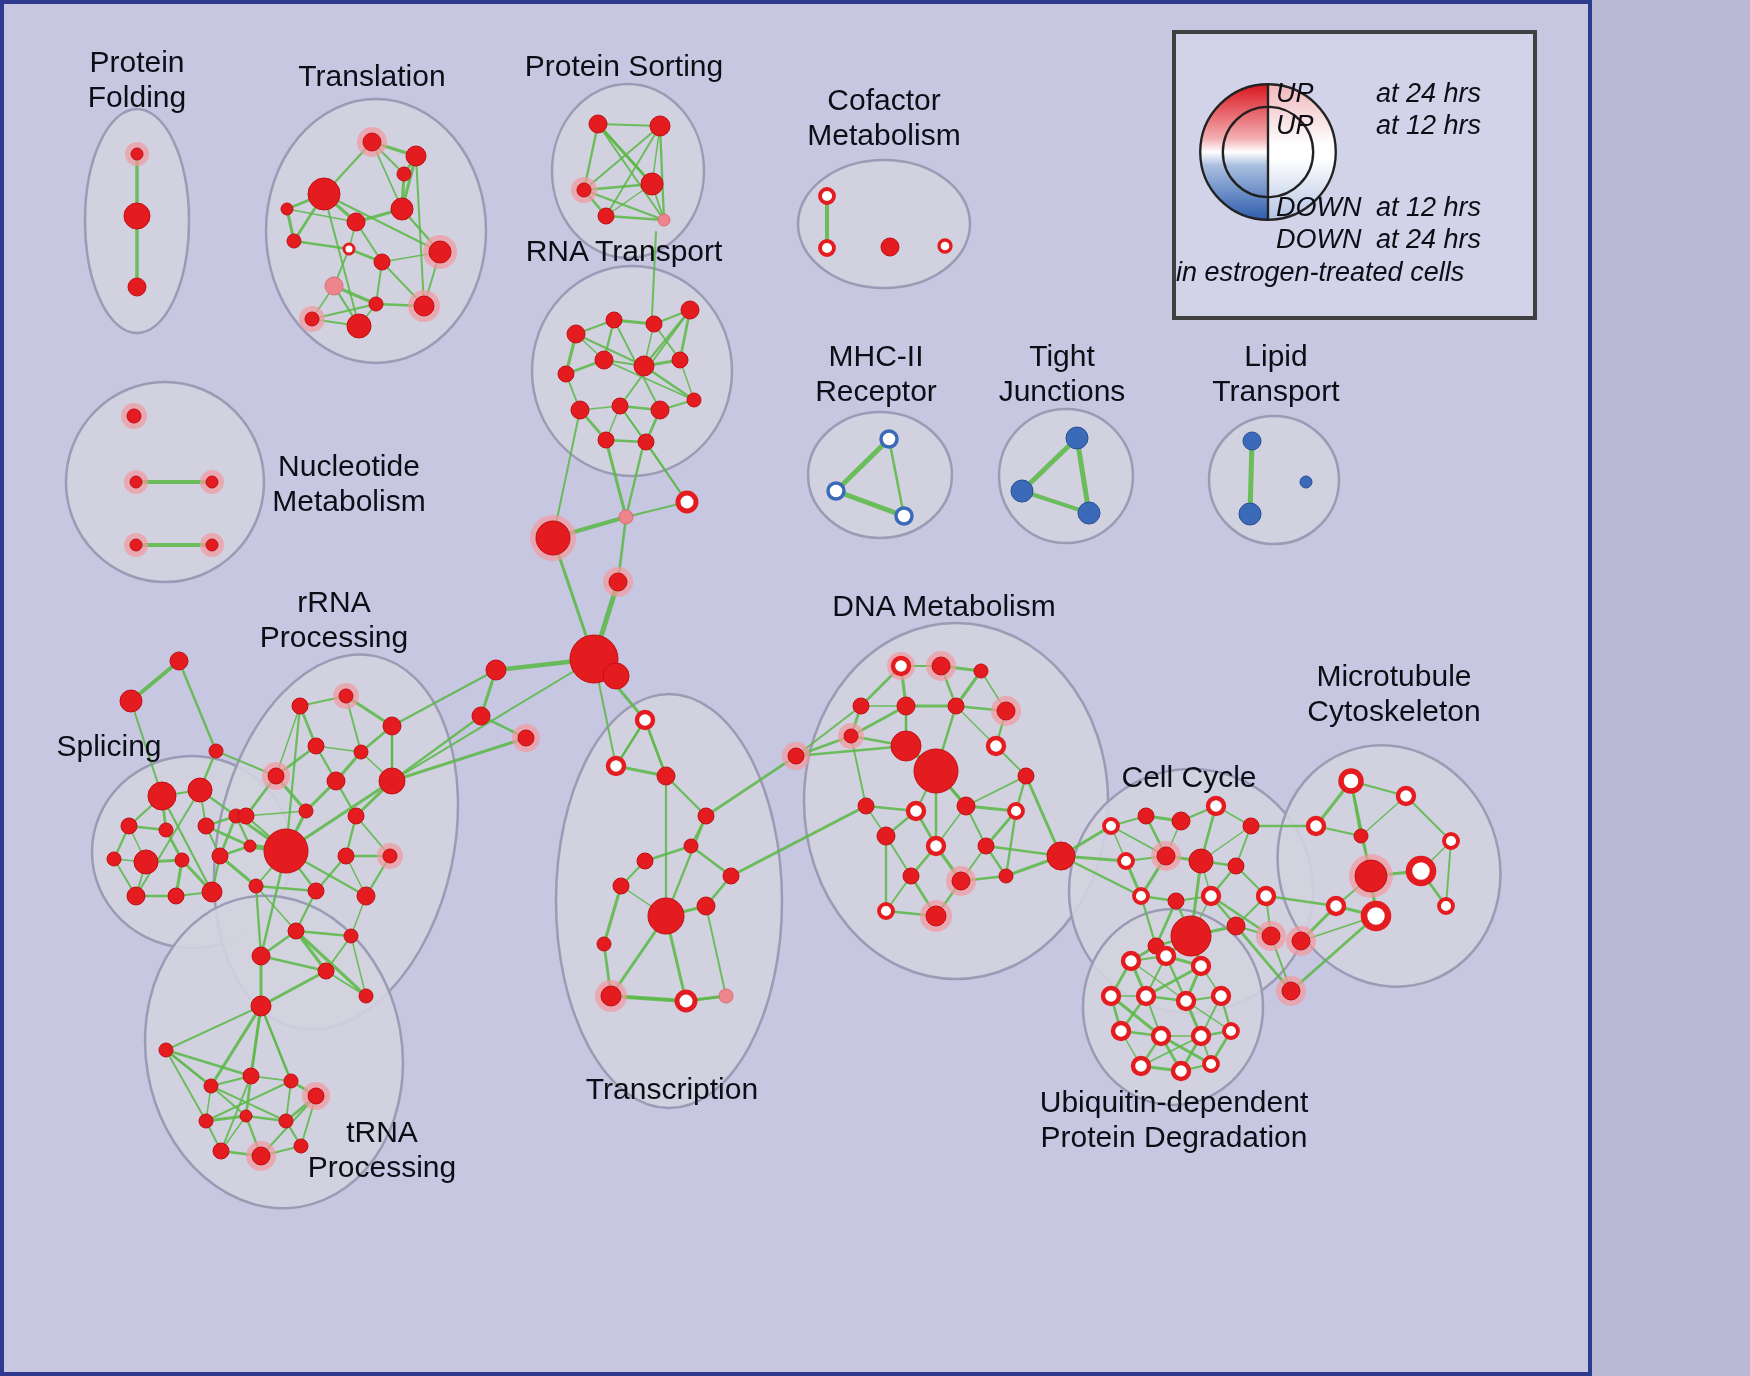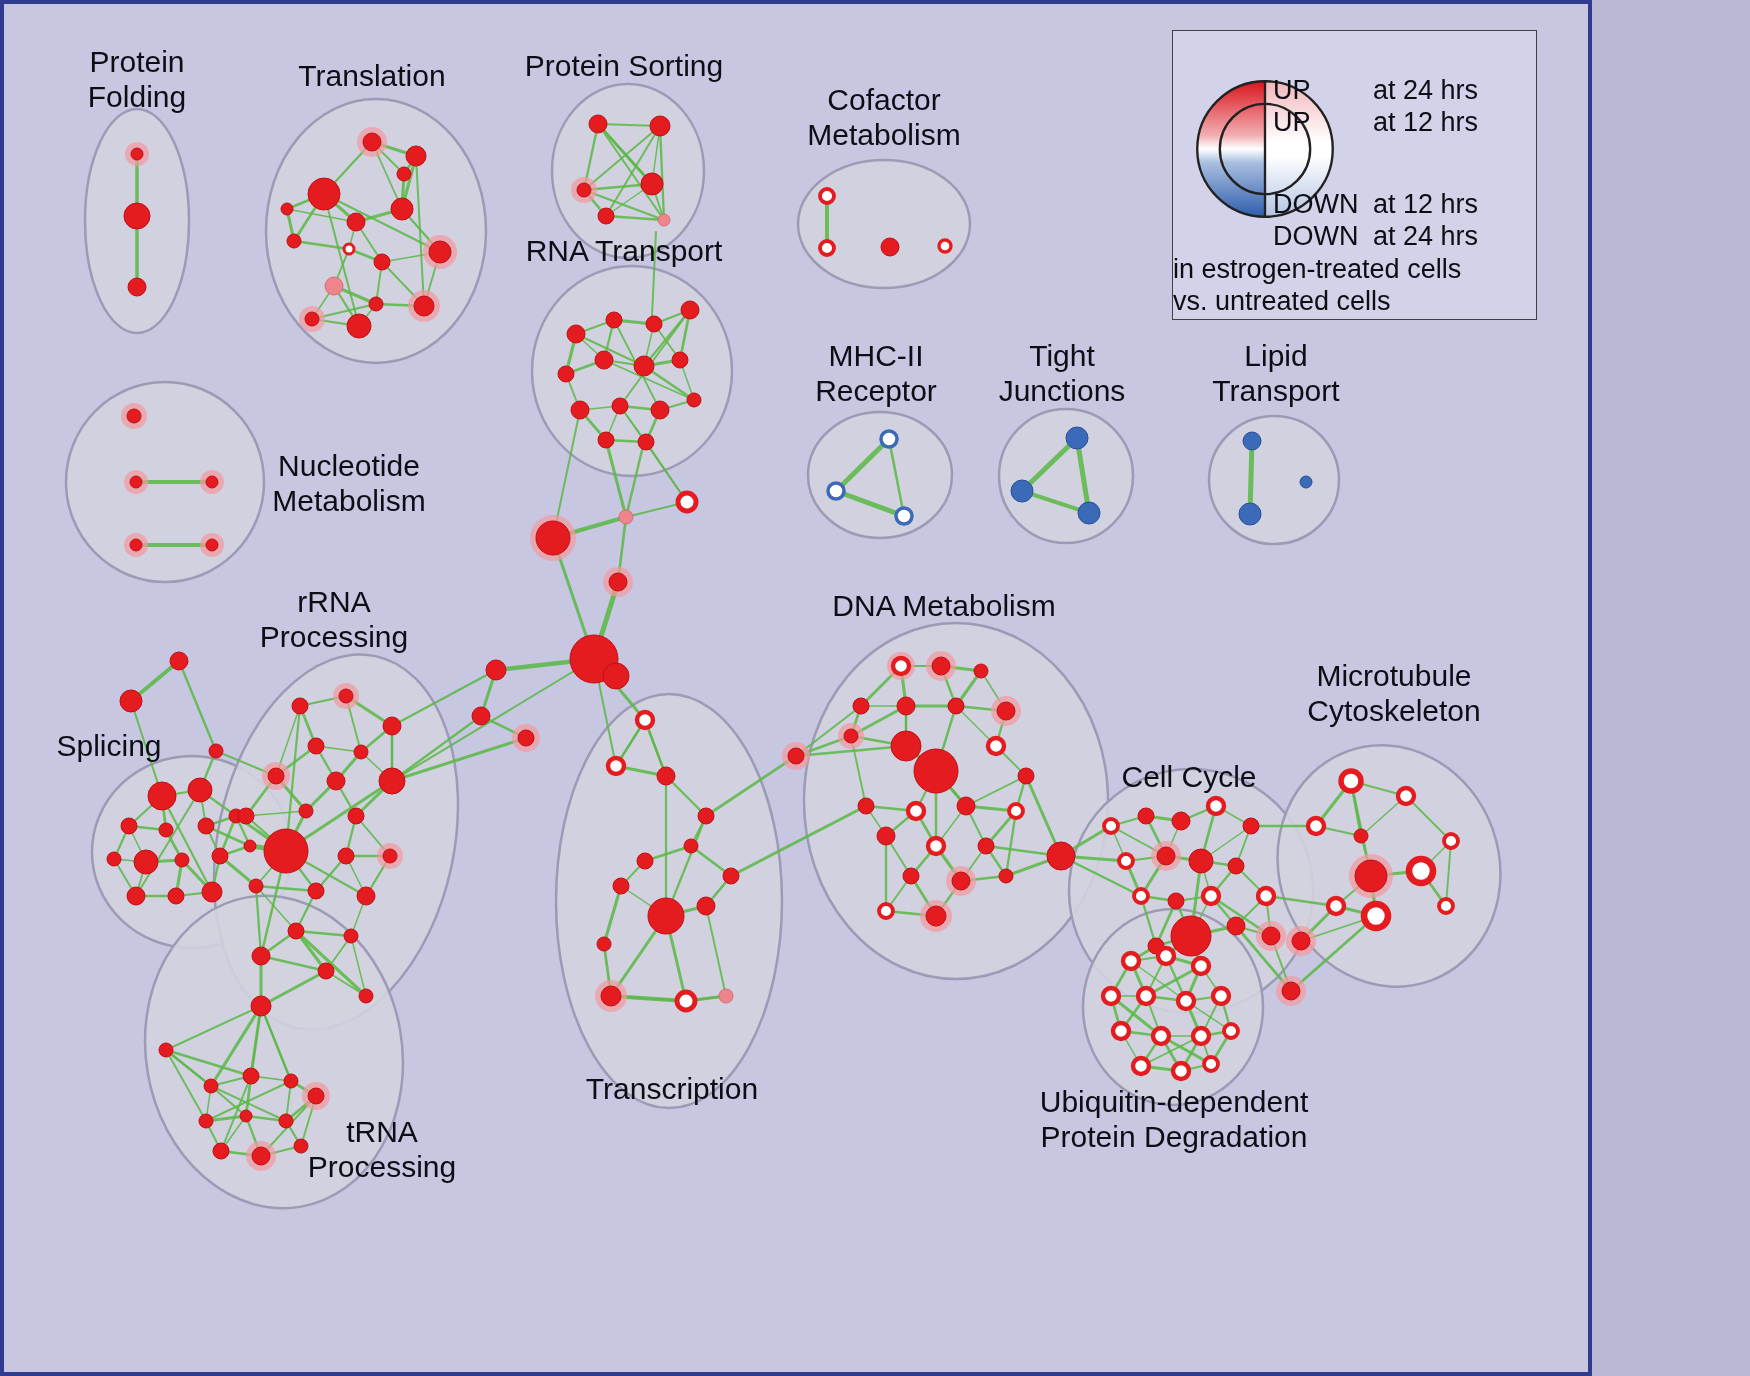--- a/index.html
+++ b/index.html
@@ -8,22 +8,23 @@
     width:1592px;height:1376px;
     background:#c7c7e2;
     border:4px solid #2f3b8f;
     box-sizing:border-box;
     overflow:hidden;
     font-family:"Liberation Sans", sans-serif;
   }
   #net{position:absolute;left:0;top:0;}
   .legend{
     position:absolute;left:1168px;top:26px;width:365px;height:290px;
-    background:#d2d2e8;border:1px solid #404040;box-sizing:border-box;
+    background:#d2d2e8;border:4px solid #404040;box-sizing:border-box;
     color:#0d0d16;
+    font-style:italic;
   }
   .legend-glyph{position:absolute;left:12px;top:38px;}
   .lrow{position:absolute;left:100px;display:flex;font-size:27px;white-space:nowrap;}
   .lrow .dir{width:100px;}
   .lrow1{top:44px;}
   .lrow2{top:76px;}
   .lrow3{top:158px;}
   .lrow4{top:190px;}
   .legend-caption{position:absolute;left:0;right:0;top:222px;font-size:27px;line-height:32px;}
 </style>
@@ -735,16 +736,15 @@
       <span class="dir">DOWN</span>
       <span class="time">at 12 hrs</span>
     </div>
     <div class="lrow lrow4">
       <span class="dir">DOWN</span>
       <span class="time">at 24 hrs</span>
     </div>
 
     <div class="legend-caption">
       <div>in estrogen-treated cells</div>
-      <div>vs. untreated cells</div>
     </div>
   </div>
 </div>
 
 </body></html>

